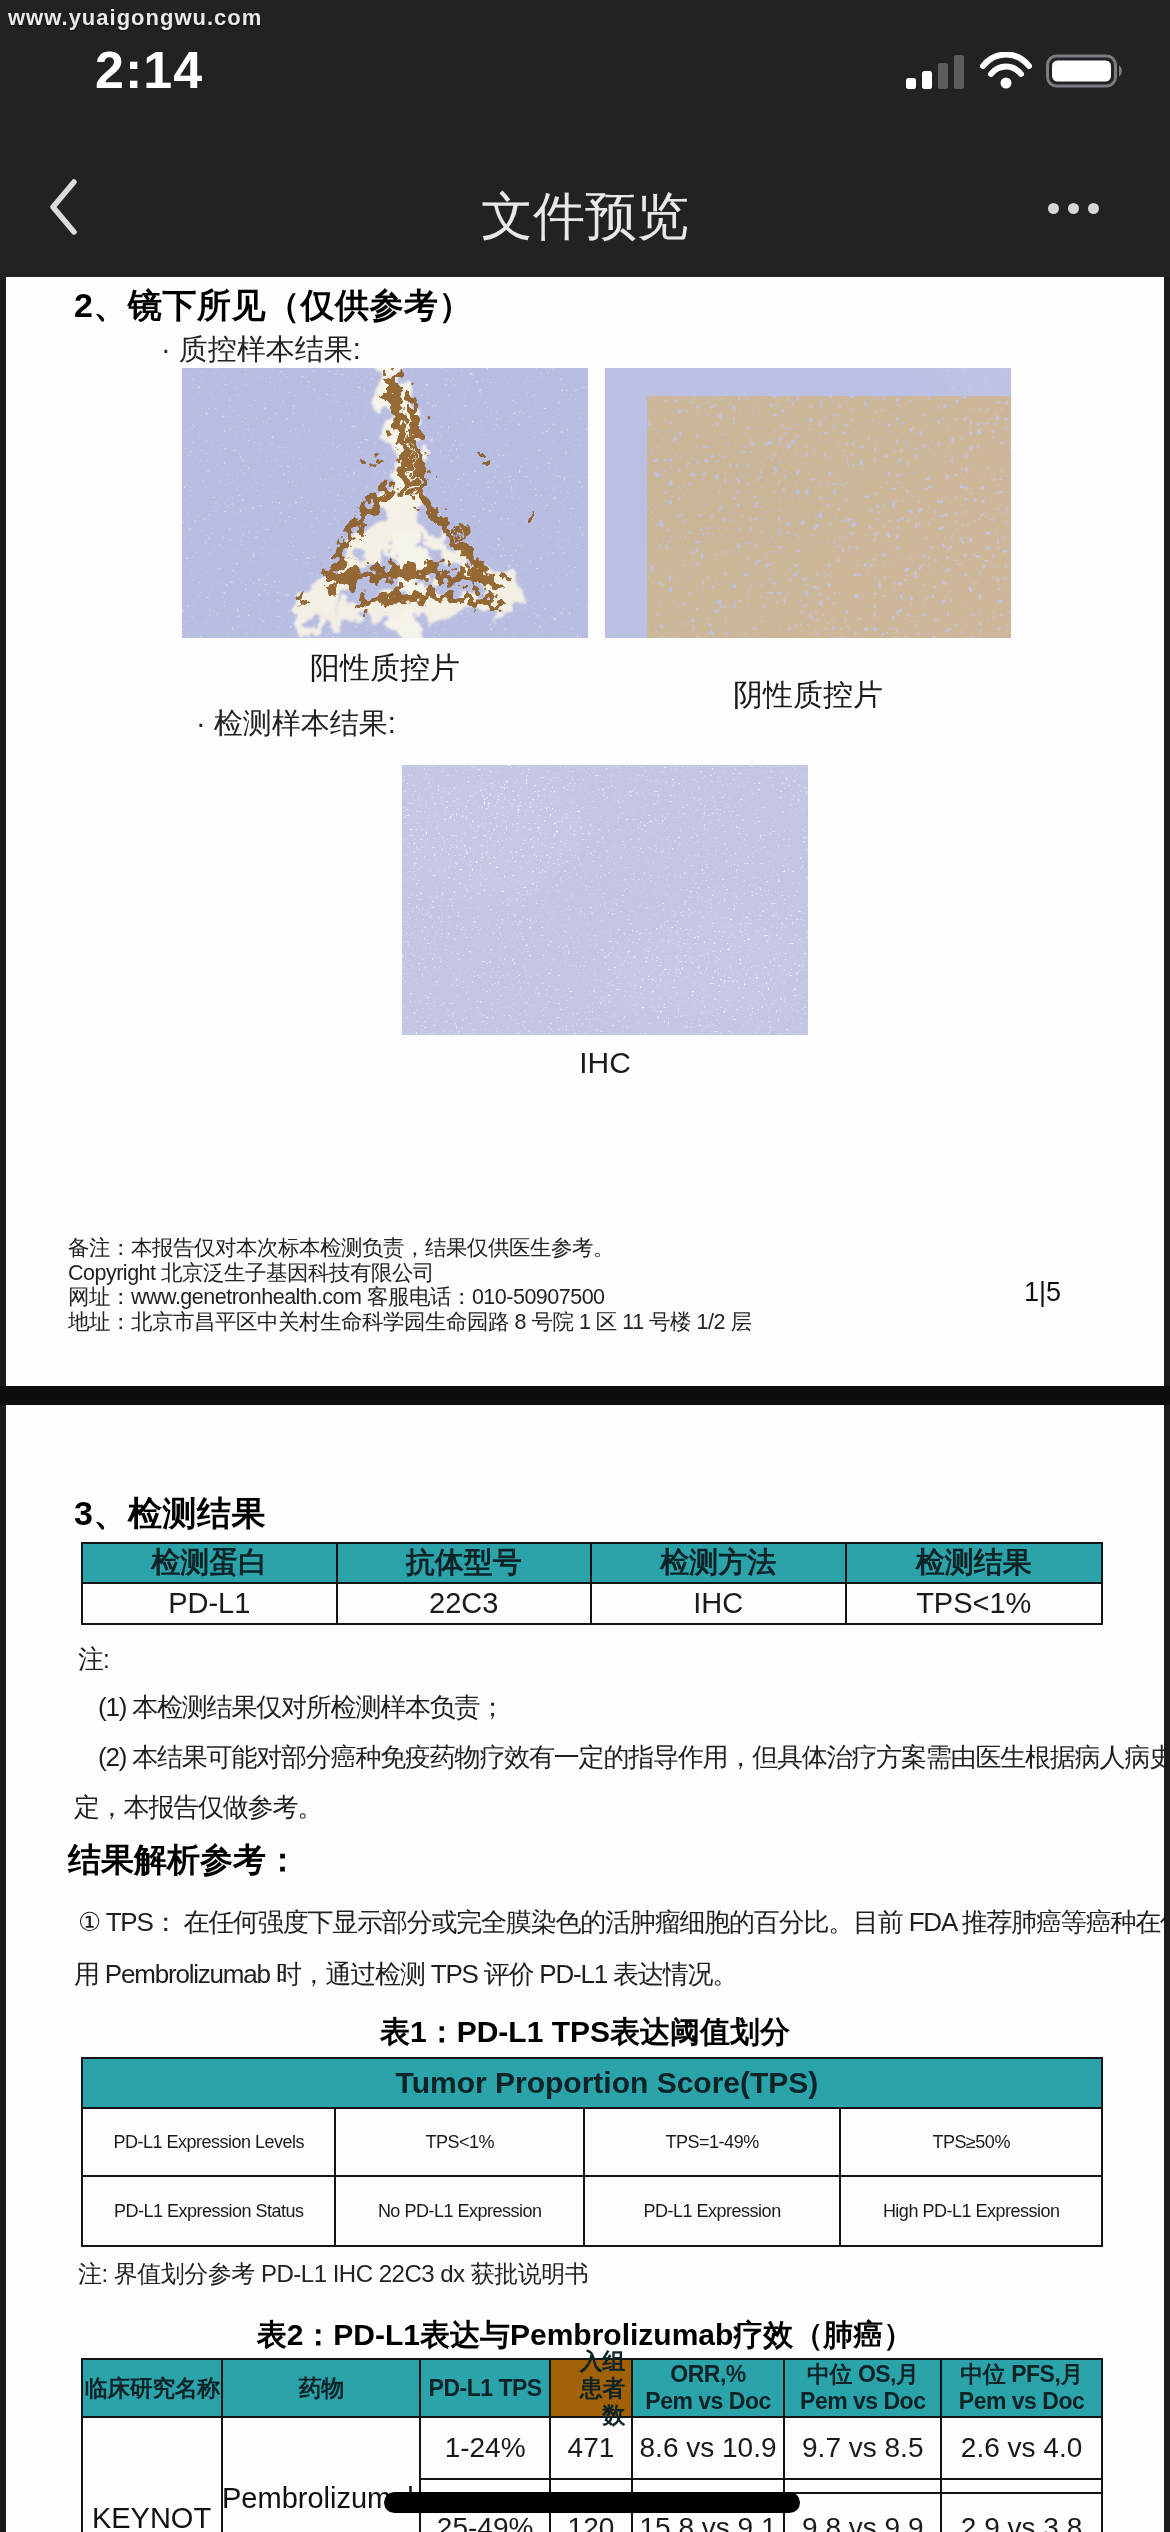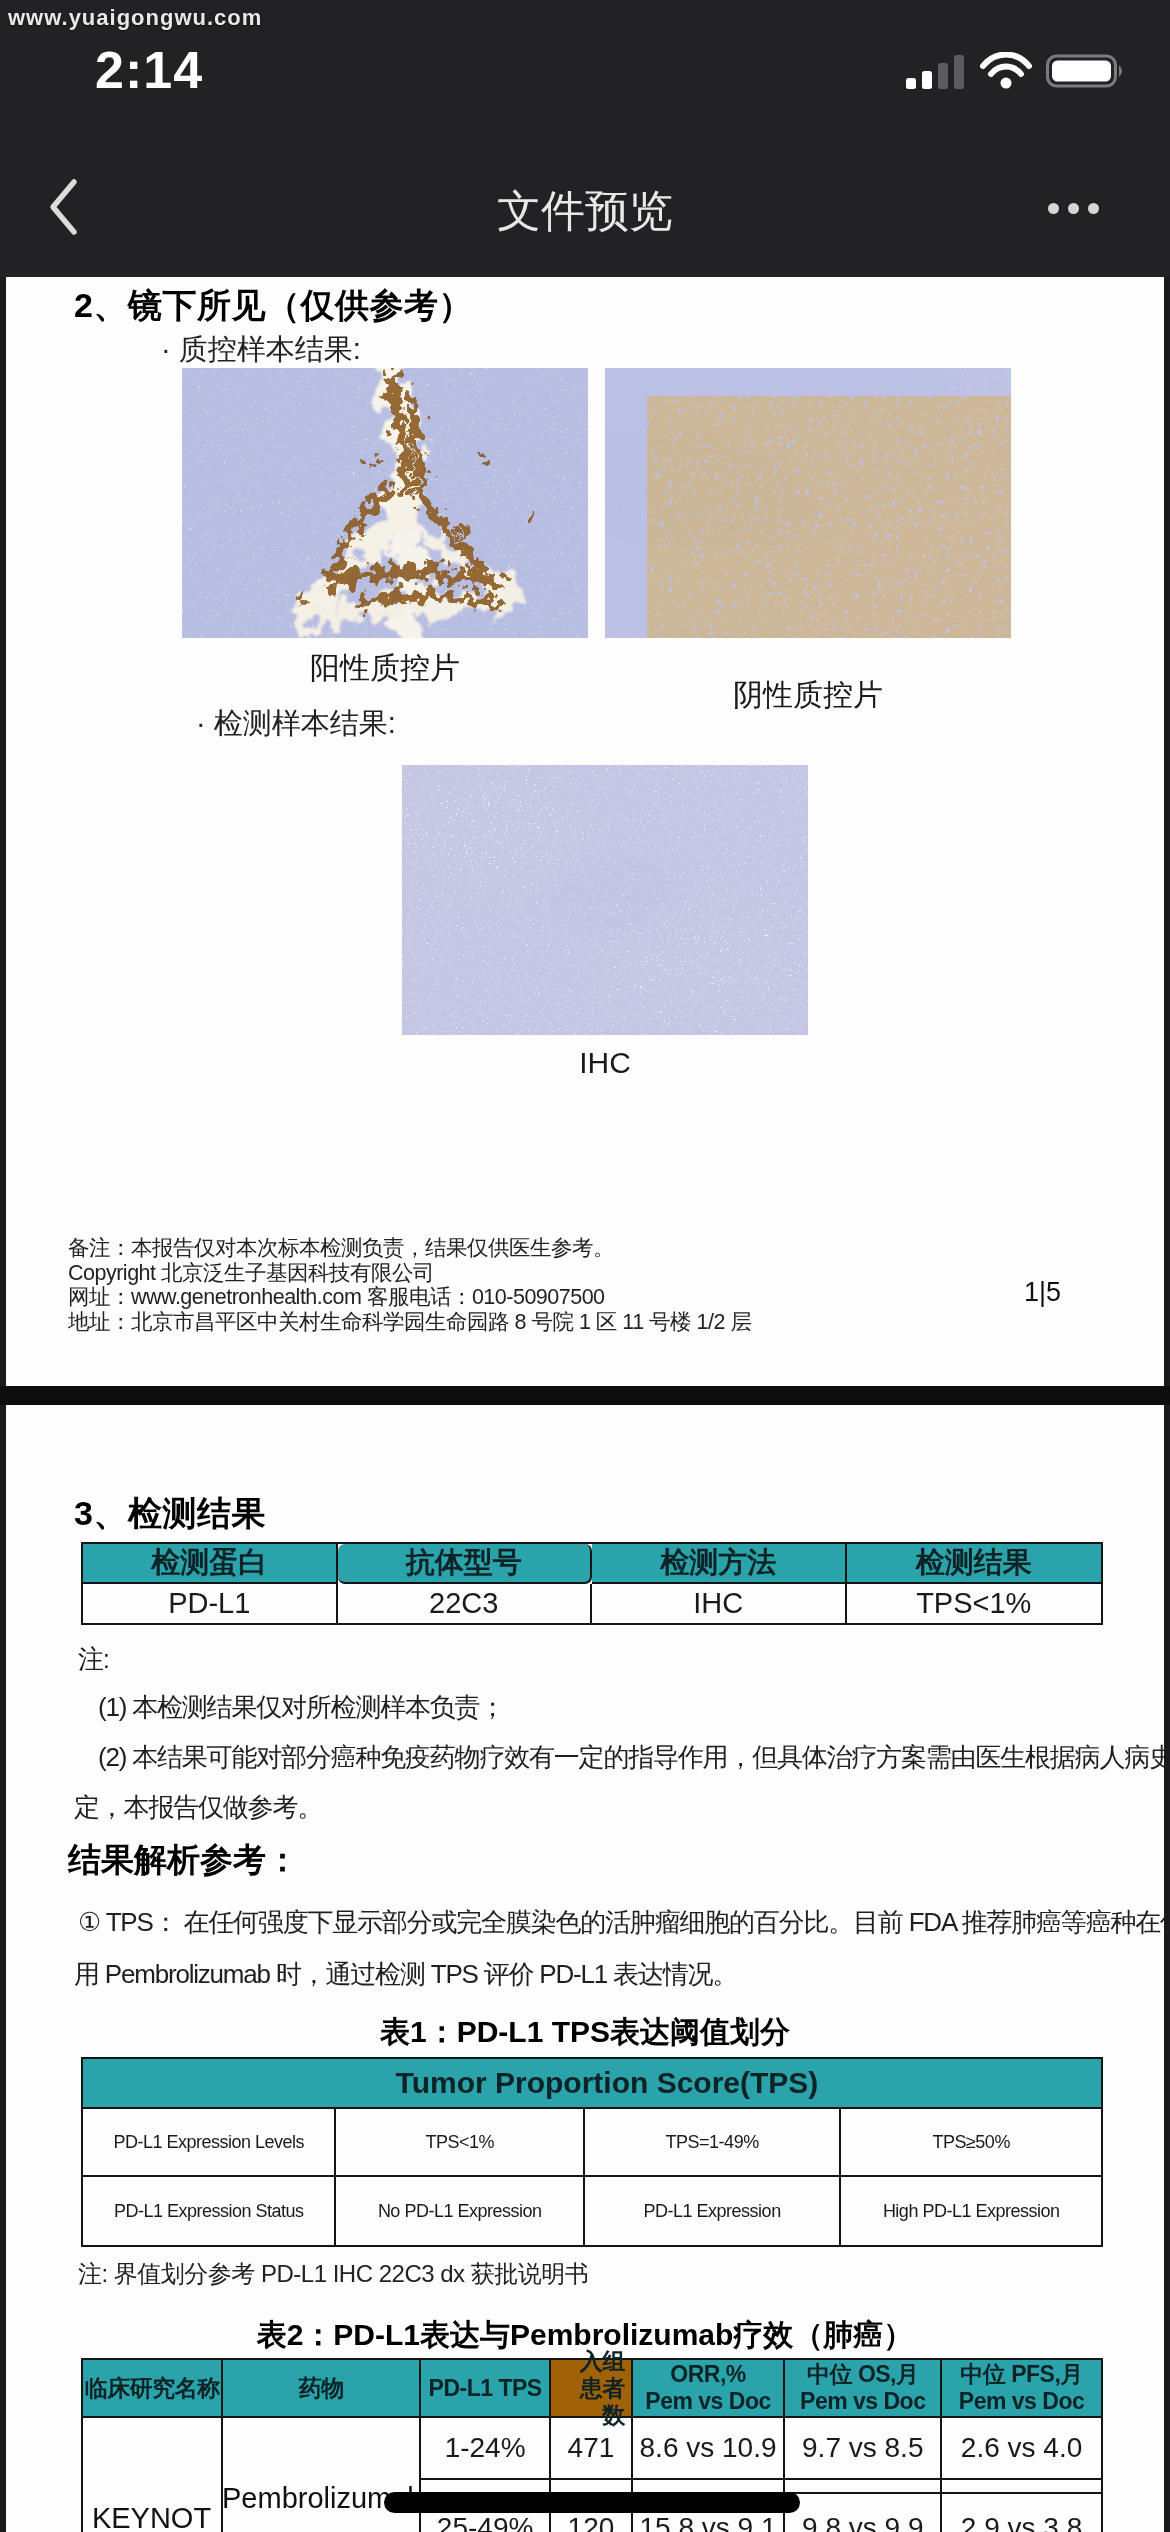--- a/index.html
+++ b/index.html
@@ -7,21 +7,21 @@
               font-family:"Liberation Sans","DejaVu Sans",sans-serif; }
 
   
   .chrome { position:relative; width:1170px; height:277px; background:#222225; }
   .watermark { position:absolute; left:8px; top:5px; color:#e9e9e9; font-size:22px;
                font-weight:bold; letter-spacing:1px; text-shadow:0 1px 2px rgba(0,0,0,.6); }
   .time { position:absolute; left:95px; top:40px; color:#ffffff; font-size:52px;
           font-weight:bold; letter-spacing:1px; }
   .statusicons { position:absolute; right:42px; top:52px; display:flex; align-items:center; gap:14px; }
   .navtitle { position:absolute; left:0; right:0; top:182px; text-align:center;
-              color:#e8e8e8; font-size:44px; }
+              color:#e8e8e8; font-size:52px; }
   .backbtn { position:absolute; left:44px; top:176px; width:40px; height:62px; }
   .morebtn { position:absolute; left:1048px; top:196px; display:flex; gap:9px; align-items:center; height:24px; }
   .morebtn i { width:11px; height:11px; border-radius:50%; background:#d6d6d6; display:block; }
 
   
   .page { position:relative; width:1158px; margin:0 auto; background:#fdfdfd; color:#1a1a1a; }
   .page1 { height:1109px; }
   .pagebreak { width:1170px; height:19px; background:#0d0d0d; }
   .page2 { height:1452px; overflow:hidden; }
 
@@ -216,21 +216,21 @@
     <div class="abs" style="left:1018px; top:1000px; font-size:27px; color:#111;">1|5</div>
   </div>
 
   <div class="pagebreak"></div>
 
   <div class="page page2">
     <div class="abs h2" style="left:68px; top:86px;">3、检测结果</div>
 
     <div class="grid abs restable" style="background:#fdfdfd;">
       <div class="tc hd teal br bb" style="background:#2ba3ab;">检测蛋白</div>
-      <div class="tc hd teal br bb" style="background:#2ba3ab;border-radius:7px;">抗体型号</div>
+      <div class="tc hd teal br bb" style="background:#2ba3ab;">抗体型号</div>
       <div class="tc hd teal br bb" style="background:#2ba3ab;">检测方法</div>
       <div class="tc hd teal bb" style="background:#2ba3ab;">检测结果</div>
       <div class="tc d br">PD-L1</div>
       <div class="tc d br">22C3</div>
       <div class="tc d br">IHC</div>
       <div class="tc d">TPS&lt;1%</div>
     </div>
 
     <div class="abs cn" style="left:72px; top:237px;">注:</div>
     <div class="abs cn" style="left:92px; top:285px;">(1)  本检测结果仅对所检测样本负责；</div>

